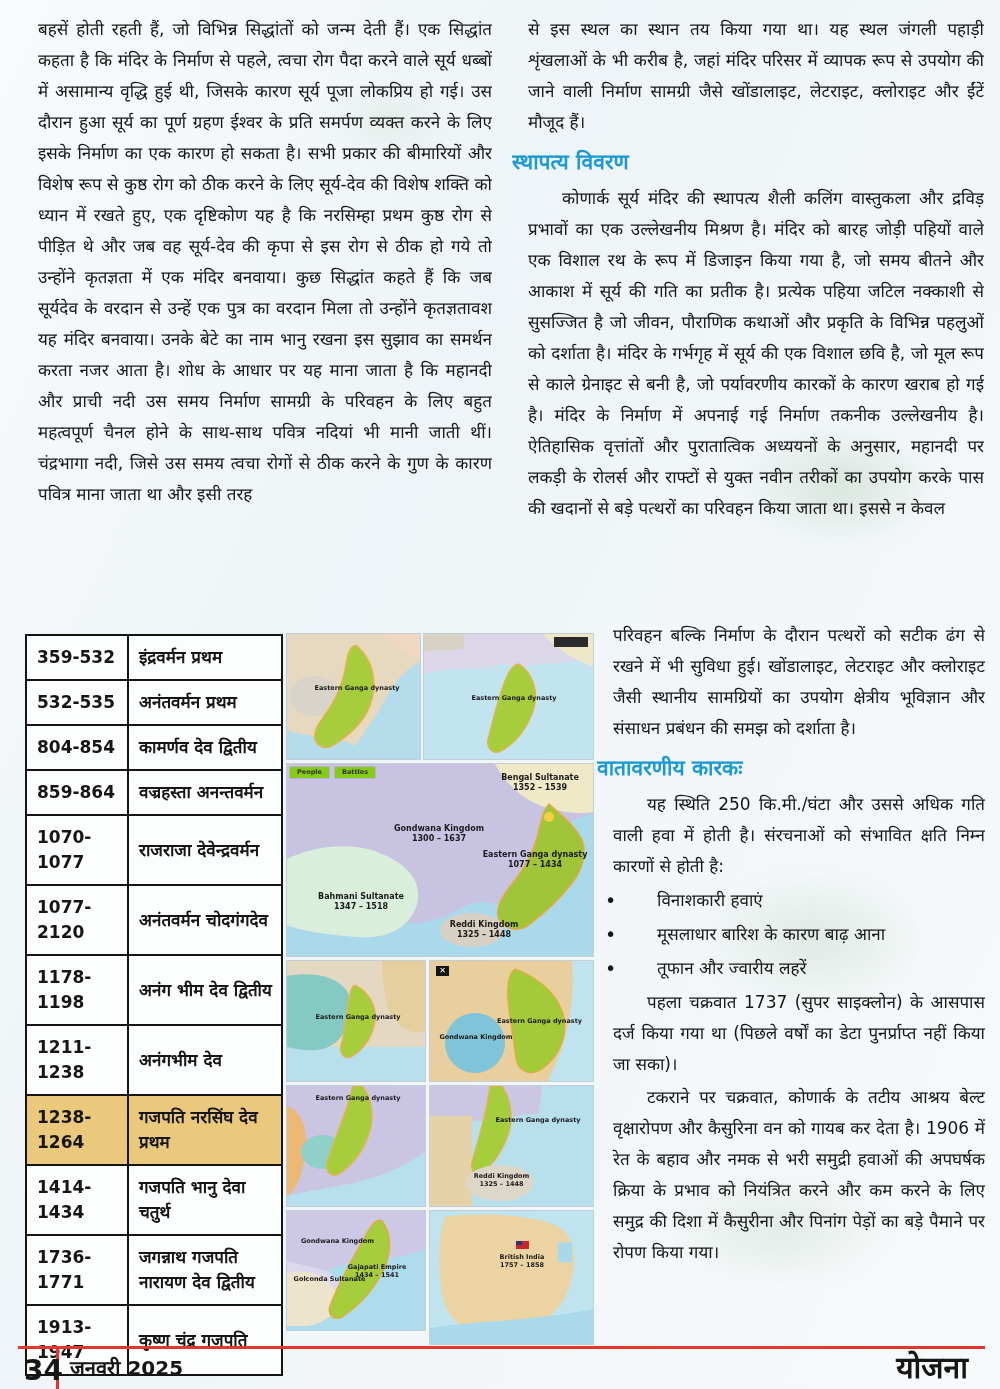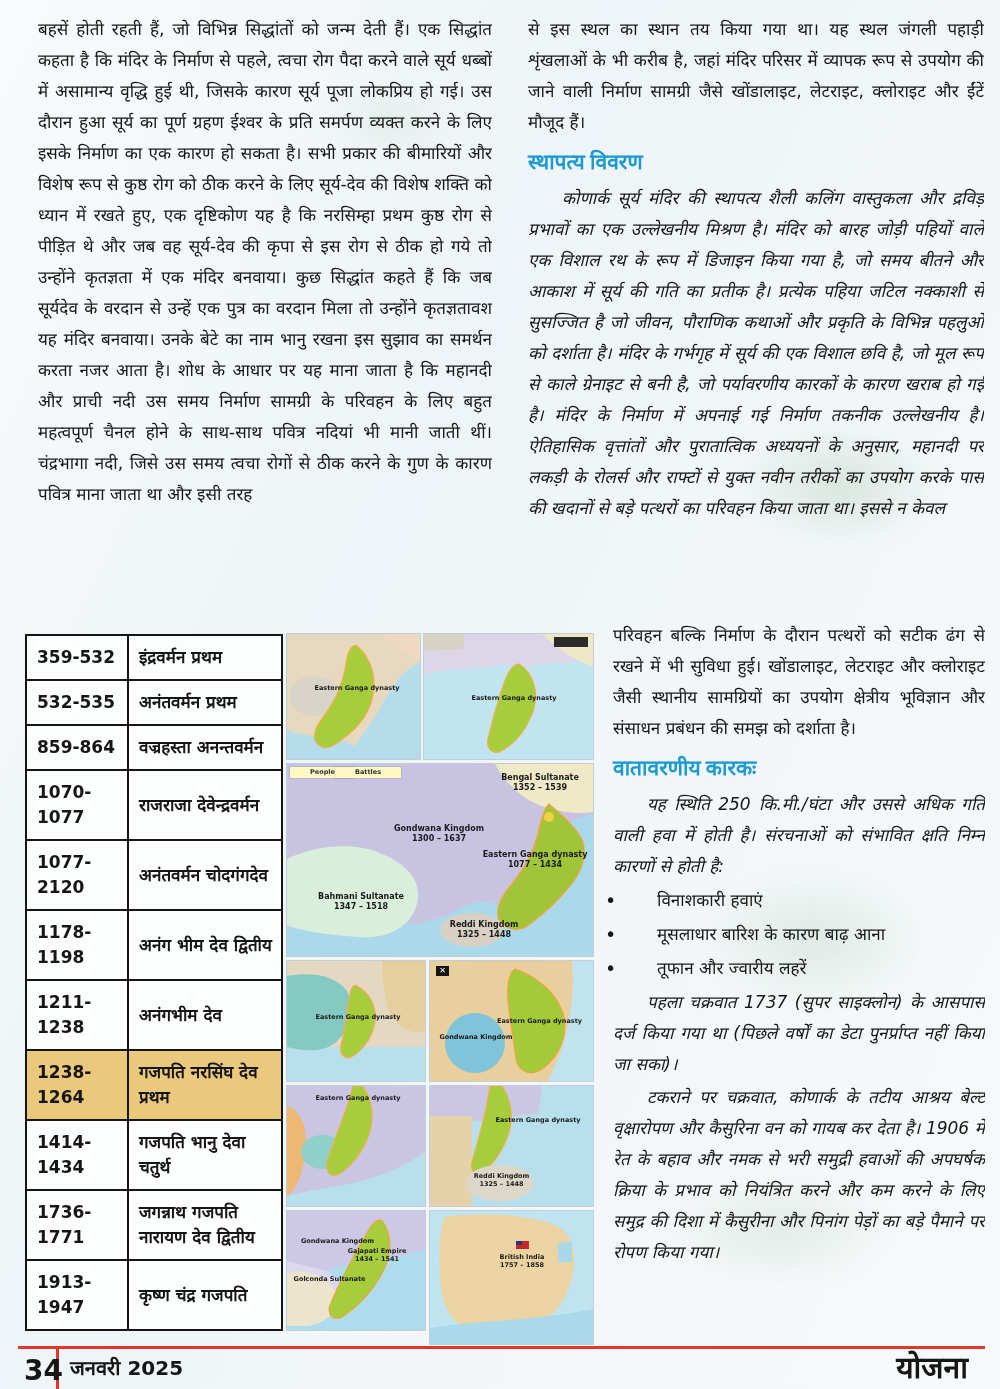--- a/index.html
+++ b/index.html
@@ -14,22 +14,22 @@
   #bleed1{left:700px;top:400px;width:280px;height:170px;}
   #bleed2{left:650px;top:840px;width:330px;height:200px;opacity:.8;}
   #bleed3{left:620px;top:1150px;width:320px;height:160px;opacity:.7;}
   #bleed4{left:300px;top:60px;width:180px;height:120px;opacity:.5;}
 
   .col{position:absolute;text-align:justify;font-size:17px;line-height:31px;}
   .col p{margin:0 0 2px 16px;}
   .col-left{left:22px;top:14px;width:470px;height:608px;overflow:hidden;}
   .col-right-top{left:512px;top:14px;width:472px;height:608px;overflow:hidden;}
   .col-right-bottom{left:597px;top:620px;width:388px;height:714px;overflow:hidden;}
-  .section-heading{color:#1a9ad5;font-size:21px;line-height:30px;font-weight:bold;margin:9px 0 6px 16px;font-family:Liberation Serif, serif;}
-  .indent{text-indent:34px;font-style:italic;}
+  .section-heading{color:#1a9ad5;font-size:21px;line-height:30px;font-weight:bold;margin:9px 0 6px 0;}
+  .indent{text-indent:34px;}
 
   .bullet-row{display:flex;margin:3px 0;}
   .bullet-row .dot{flex:0 0 52px;padding-left:8px;font-size:19px;line-height:31px;}
   .bullet-row .btext{flex:1;line-height:31px;}
 
   
   .dyn-table{position:absolute;left:25px;top:634px;width:258px;border-collapse:collapse;
     background:#fcfdfd;table-layout:fixed;}
   .dyn-table td{border:2.5px solid #141414;font-weight:bold;font-size:17px;line-height:25px;
     padding:9px 6px 9px 10px;vertical-align:middle;word-wrap:break-word;}
@@ -38,22 +38,22 @@
 
   
   .maps{position:absolute;left:287px;top:634px;width:306px;height:696px;}
   .panel{position:absolute;overflow:hidden;box-shadow:0 0 0 1px rgba(110,135,150,.35);background:#bfe3ef;}
   .panel svg{display:block;width:100%;height:100%;}
   .mlabel{position:absolute;font-weight:bold;color:#1b1b1b;text-align:center;line-height:1.3;}
   .mlabel .nm{display:block;white-space:nowrap;}
   .mlabel .dt{display:block;font-weight:600;}
   .sm{font-size:6.5px;}
   .md{font-size:8px;}
-  .tab{position:absolute;background:#fef9c3;font-size:6.5px;font-weight:bold;color:#333;
-    padding:1px 20px;line-height:9px;box-shadow:0 0 0 .5px rgba(0,0,0,.15);}
+  .tab{position:absolute;background:#84cc16;font-size:6.5px;font-weight:bold;color:#333;
+    padding:1px 7px;line-height:9px;box-shadow:0 0 0 .5px rgba(0,0,0,.15);}
   .battle-box{position:absolute;width:13px;height:10px;background:#141414;color:#fff;
     font-size:8px;line-height:10px;text-align:center;}
   .flag{position:absolute;width:13px;height:8px;background:#c62828;}
   .flag .canton{position:absolute;left:0;top:0;width:6px;height:4px;background:#28337a;}
 
   #pA{left:0;top:0;width:133px;height:125px;}
   #pB{left:137px;top:0;width:169px;height:125px;}
   #pC{left:0;top:130px;width:306px;height:192px;}
   #pD{left:0;top:327px;width:138px;height:120px;}
   #pE{left:143px;top:327px;width:163px;height:120px;}
@@ -93,20 +93,24 @@
     <tbody>
       <tr>
           <td class="years">359-532</td>
           <td>इंद्रवर्मन प्रथम</td>
         </tr>
       <tr>
           <td class="years">532-535</td>
           <td>अनंतवर्मन प्रथम</td>
         </tr>
       <tr>
+          <td class="years">804-854</td>
+          <td>कामर्णव देव द्वितीय</td>
+        </tr>
+      <tr>
           <td class="years">859-864</td>
           <td>वज्रहस्ता अनन्तवर्मन</td>
         </tr>
       <tr>
           <td class="years">1070-1077</td>
           <td>राजराजा देवेन्द्रवर्मन</td>
         </tr>
       <tr>
           <td class="years">1077-2120</td>
           <td>अनंतवर्मन चोदगंगदेव</td>
@@ -268,21 +272,21 @@
         <path d="M0,50 L40,60 C55,68 58,84 50,96 C40,110 20,114 0,112 Z" fill="#dcd8ee"></path>
         <path d="M0,62 C25,57 45,66 50,86 C52,100 40,112 20,115 L0,115 Z" fill="#ece4cc"></path>
         <path d="M95,10 C105,22 105,42 96,60 C86,80 70,96 55,106 C47,110 40,104 43,95 C52,70 70,40 80,22 C85,13 90,7 95,10 Z" fill="#a6cd3c" stroke="#e8a93c" stroke-width="1.4"></path>
       </svg>
       <span class="mlabel sm" style="left:8px;top:26px;width:85px;">
           <span class="nm">Gondwana Kingdom</span>
         </span>
       <span class="mlabel sm" style="left:0px;top:64px;width:85px;">
           <span class="nm">Golconda Sultanate</span>
         </span>
-      <span class="mlabel sm" style="left:46px;top:36px;width:88px;">
+      <span class="mlabel sm" style="left:46px;top:52px;width:88px;">
         <span class="nm">Gajapati Empire</span>
           <span class="dt">1434 – 1541</span>
         </span>
     </div>
 
     <div class="panel" id="pI">
       <svg viewBox="0 0 163 119" preserveAspectRatio="none">
         <rect width="163" height="119" fill="#bfe3ef"></rect>
         <path d="M15,5 C60,0 112,5 130,15 C150,28 146,55 136,75 C126,95 100,110 70,112 C40,114 18,100 12,75 C8,50 8,20 15,5 Z" fill="#ecd4a2"></path>
         <rect x="128" y="28" width="14" height="18" fill="#a8d8ea"></rect>

